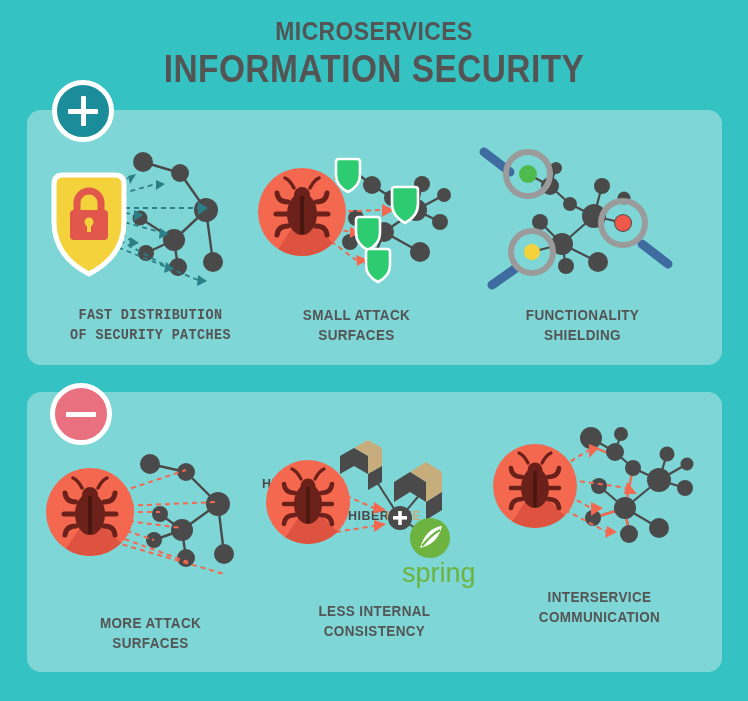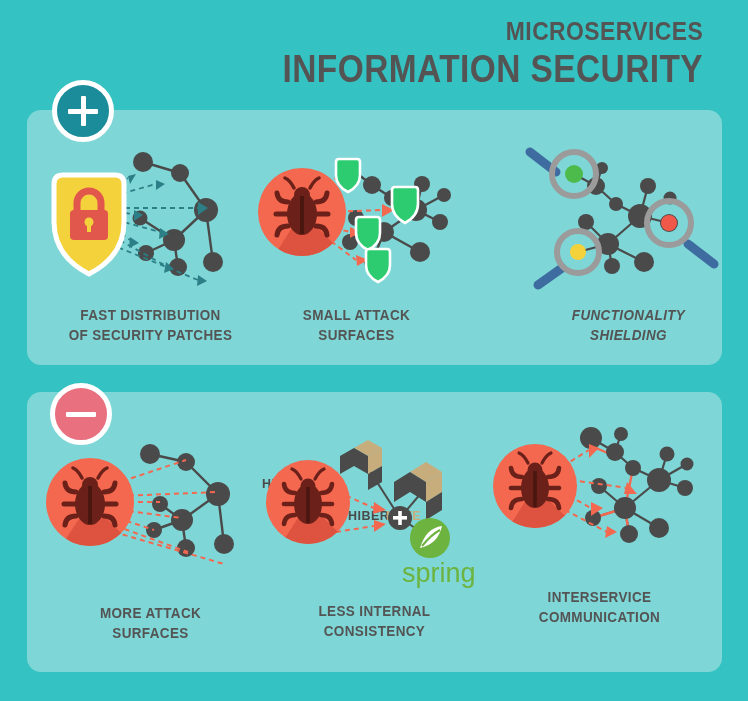--- a/index.html
+++ b/index.html
@@ -8,21 +8,21 @@
     background:#35c2c2;
     font-family:"Liberation Sans", sans-serif;
     overflow:hidden;
     position:relative;
   }
   .root{position:relative;width:748px;height:701px;}
 
   
   .title-block{
     position:absolute;left:0;top:18px;width:748px;
-    text-align:right;
+    text-align:center;
     color:#545454;
     line-height:1;
   }
   .title-small{
     font-size:26px;font-weight:bold;letter-spacing:.5px;
     transform:scaleX(.88);
     display:block;
   }
   .title-big{
     font-size:38px;font-weight:bold;letter-spacing:.5px;
@@ -54,25 +54,25 @@
   
   .col{position:absolute;width:225px;}
   .art{position:relative;width:225px;height:150px;}
   .cap{
     text-align:center;color:#545454;font-weight:bold;
     font-size:14.5px;line-height:1.35;letter-spacing:.4px;
     transform:scaleX(.93);
   }
 
   
-  #col-patches{left:38px;top:140px;}
+  #col-patches{left:38px;top:140px;font-family:Liberation Mono, monospace;}
   #col-attack{left:244px;top:140px;}
-  #col-shield{left:516px;top:140px;font-style:italic;}
+  #col-shield{left:470px;top:140px;}
   
-  #col-more-attack{left:38px;top:432px;}
+  #col-more-attack{left:38px;top:442px;}
   #col-consistency{left:262px;top:430px;}
   #col-interservice{left:487px;top:416px;}
 
   .cap-pros{margin-top:16px;}
   .cap-cons{margin-top:22px;}
 
   svg{display:block;overflow:visible;}
 </style>
 </head>
 <body>

